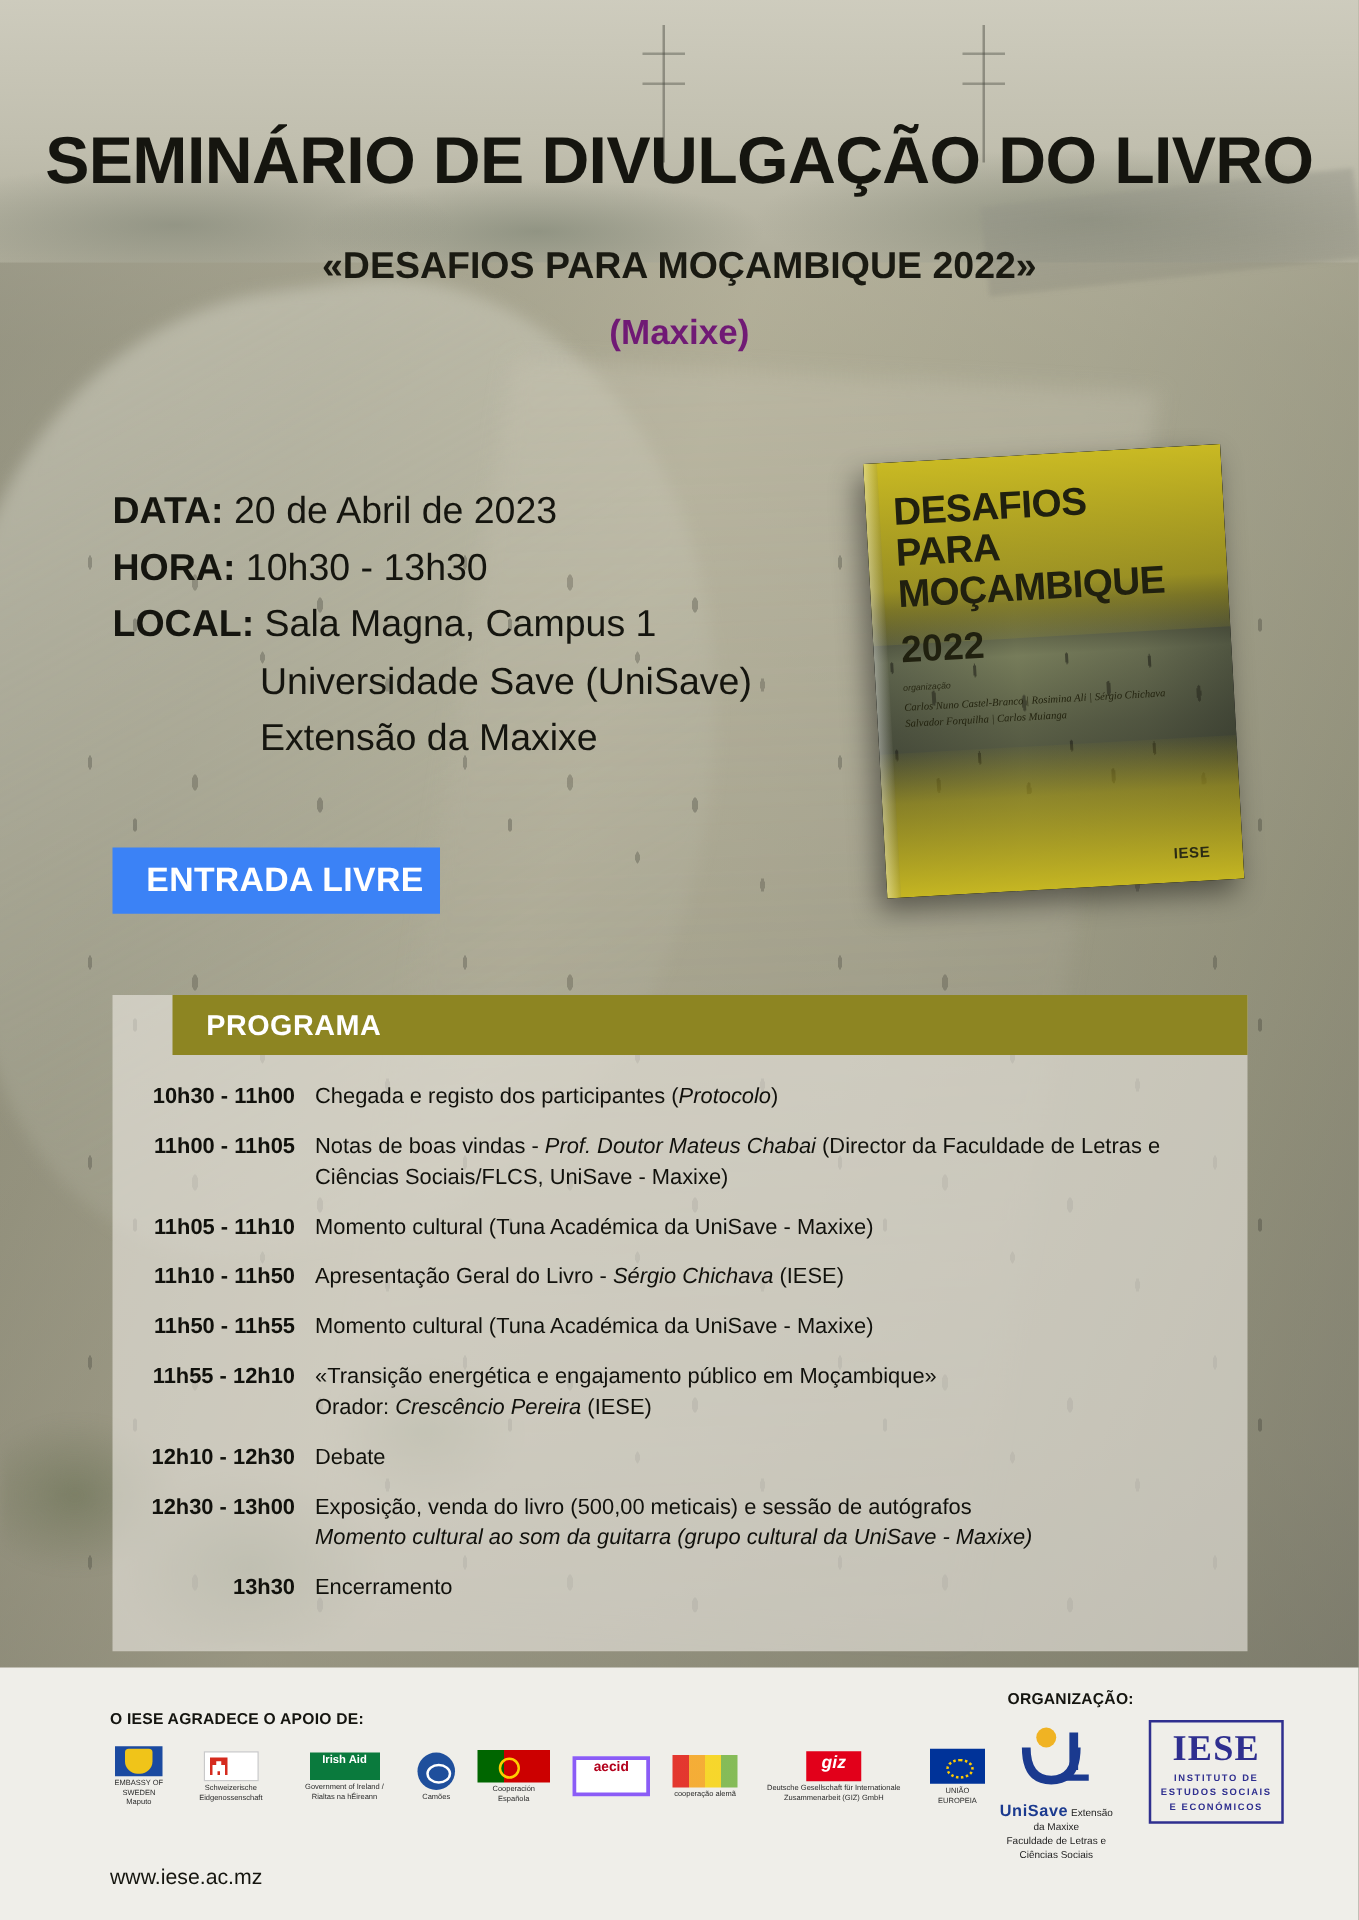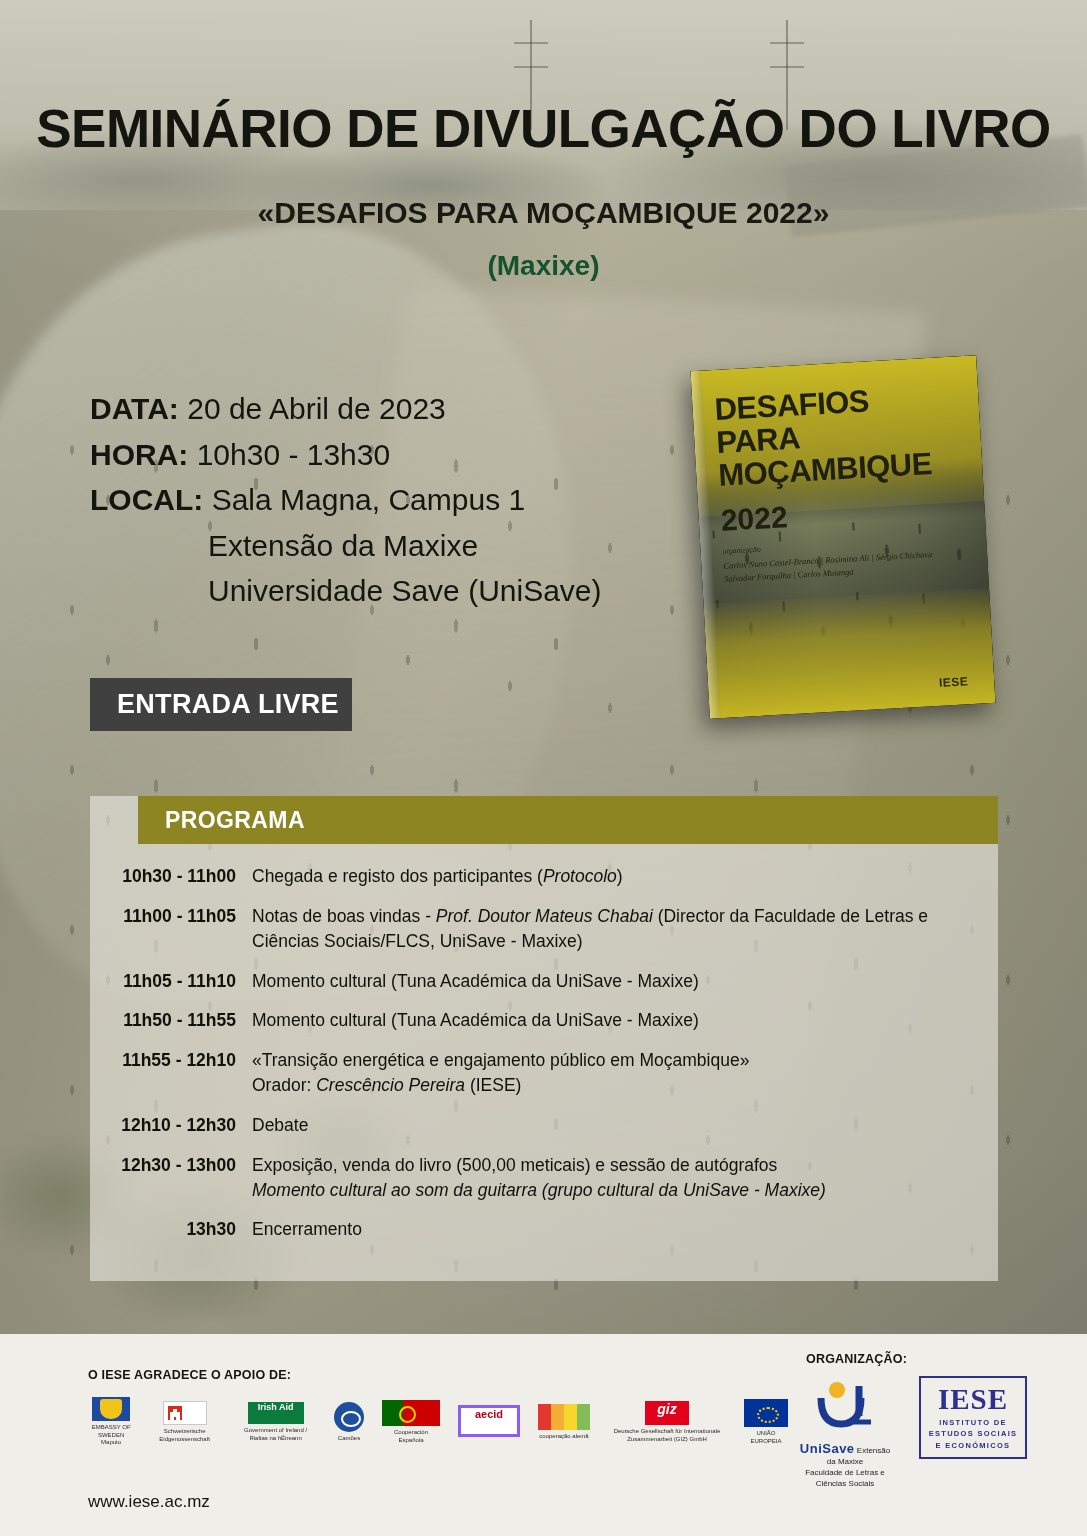--- a/index.html
+++ b/index.html
@@ -126,21 +126,21 @@
     font-size: 30px;
     font-weight: bold;
     color: #1a1a12;
   }
   .city {
     position: absolute;
     top: 250px; left: 0; width: 100%;
     text-align: center;
     font-size: 28px;
     font-weight: bold;
-    color: #14532d;
+    color: #701a75;
   }
 
   .details {
     position: absolute;
     left: 90px;
     top: 386px;
     width: 620px;
     color: #15150f;
   }
   .detail-row {
@@ -154,21 +154,21 @@
   .detail-indent {
     padding-left: 118px;
   }
 
   .free-badge {
     position: absolute;
     left: 90px;
     top: 678px;
     width: 262px;
     height: 53px;
-    background: #404040;
+    background: #3b82f6;
     display: flex;
     align-items: center;
     padding-left: 27px;
     box-sizing: border-box;
     color: #ffffff;
     font-size: 27px;
     font-weight: bold;
     letter-spacing: 0.3px;
   }
 
@@ -543,22 +543,22 @@
         <span>20 de Abril de 2023</span>
       </div>
       <div class="detail-row">
         <span class="lbl">HORA:</span>
         <span>10h30 - 13h30</span>
       </div>
       <div class="detail-row">
         <span class="lbl">LOCAL:</span>
         <span>Sala Magna, Campus 1</span>
       </div>
+      <div class="detail-row detail-indent">Universidade Save (UniSave)</div>
       <div class="detail-row detail-indent">Extensão da Maxixe</div>
-      <div class="detail-row detail-indent">Universidade Save (UniSave)</div>
     </div>
 
     <div class="free-badge">ENTRADA LIVRE</div>
 
     <div class="book">
       <div class="book-photo"></div>
       <div class="book-yellow-top"></div>
       <div class="book-figures"></div>
       <div class="book-yellow-bottom"></div>
       <div class="book-title">
@@ -580,20 +580,24 @@
             <div class="prog-time">10h30 - 11h00</div>
             <div class="prog-desc">Chegada e registo dos participantes (<i>Protocolo</i>)</div>
           </div>
           <div class="prog-row">
             <div class="prog-time">11h00 - 11h05</div>
             <div class="prog-desc">Notas de boas vindas - <i>Prof. Doutor Mateus Chabai</i> (Director da Faculdade de Letras  e Ciências Sociais/FLCS, UniSave - Maxixe)</div>
           </div>
           <div class="prog-row">
             <div class="prog-time">11h05 - 11h10</div>
             <div class="prog-desc">Momento cultural (Tuna Académica da UniSave  - Maxixe)</div>
+          </div>
+          <div class="prog-row">
+            <div class="prog-time">11h10 - 11h50</div>
+            <div class="prog-desc">Apresentação Geral do Livro - <i>Sérgio Chichava</i> (IESE)</div>
           </div>
           <div class="prog-row">
             <div class="prog-time">11h50 - 11h55</div>
             <div class="prog-desc">Momento cultural (Tuna Académica da UniSave - Maxixe)</div>
           </div>
           <div class="prog-row">
             <div class="prog-time">11h55 - 12h10</div>
             <div class="prog-desc">«Transição energética e engajamento público em Moçambique»<br>Orador:  <i>Crescêncio Pereira</i> (IESE)</div>
           </div>
           <div class="prog-row">

